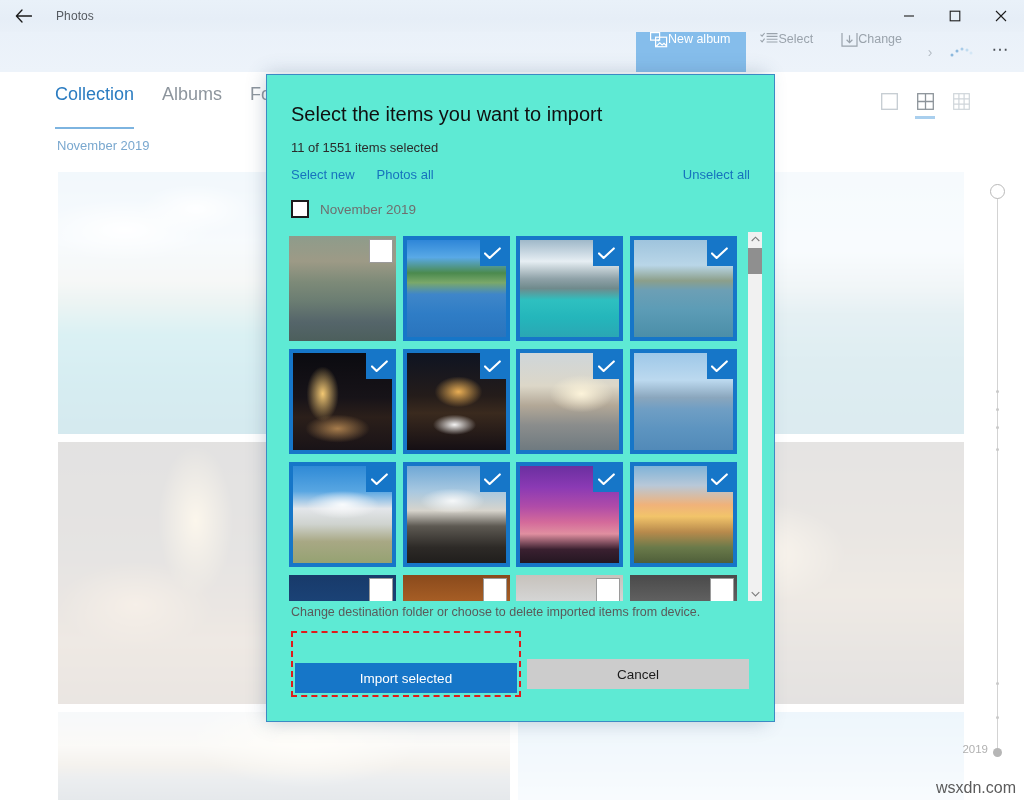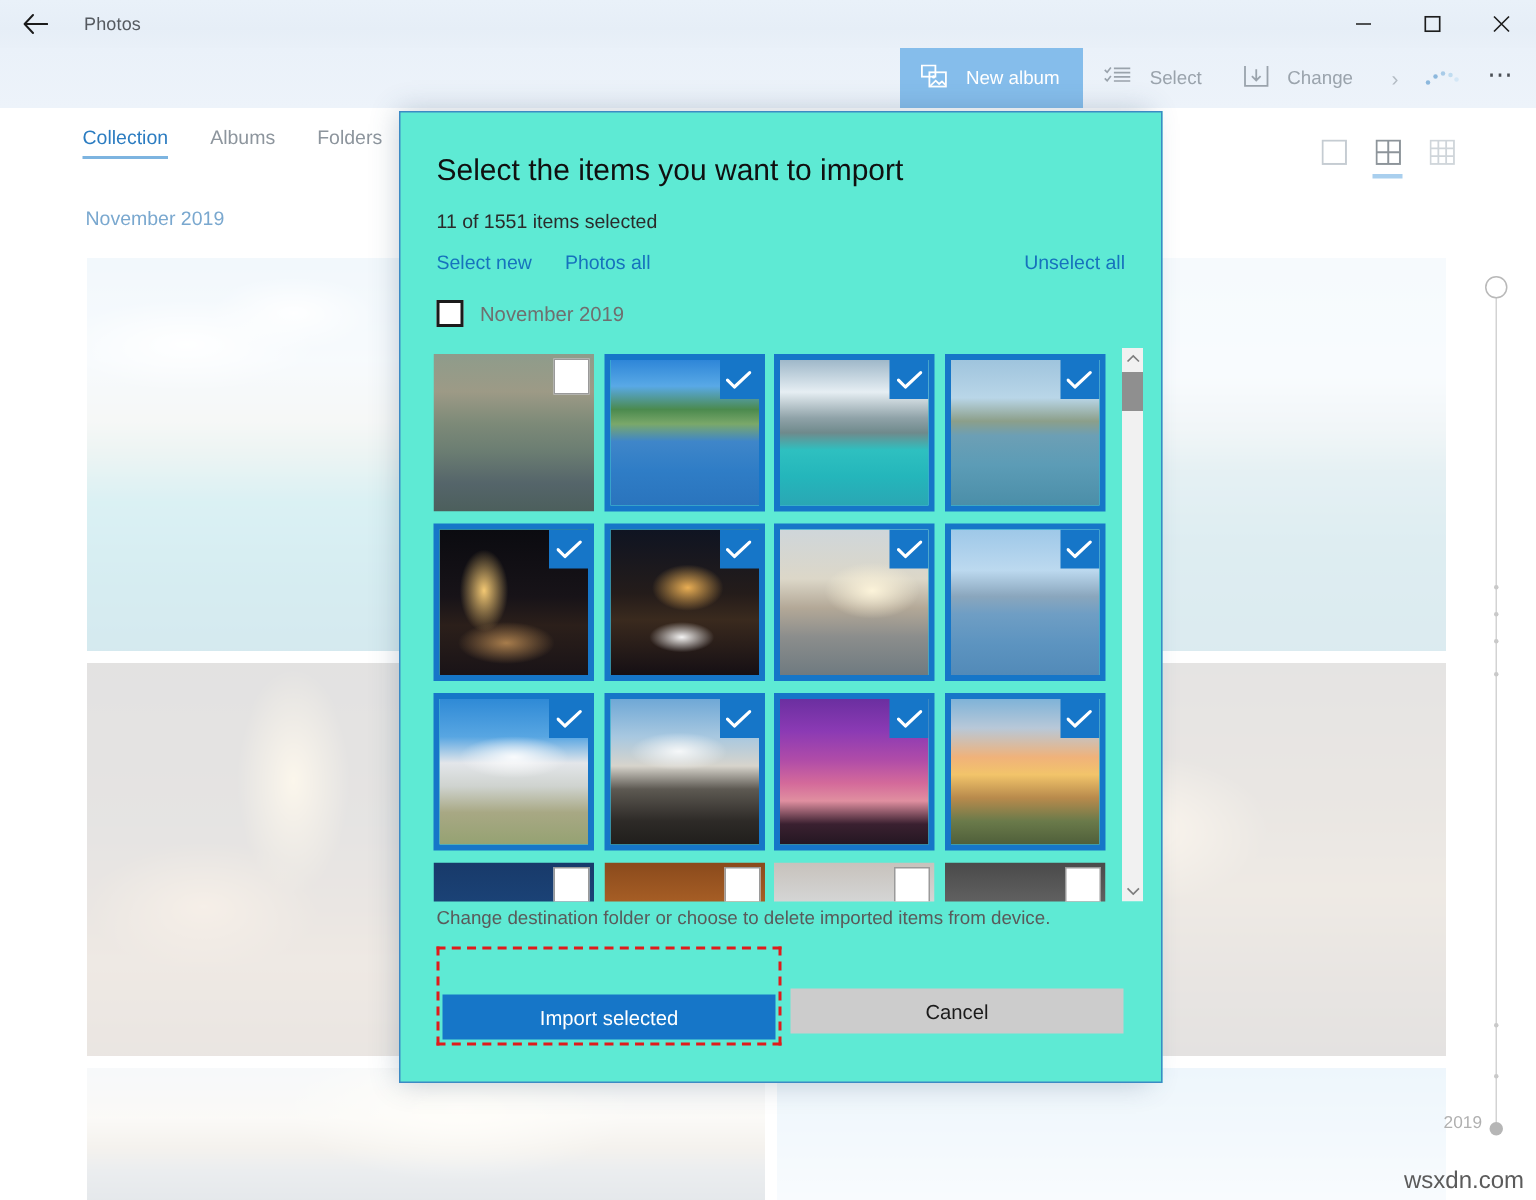--- a/index.html
+++ b/index.html
@@ -38,42 +38,42 @@
     color: #1d1d1d;
   }
 
   
   .cmdbar {
     position: absolute; top: 32px; left: 0; width: 1024px; height: 40px;
     background: linear-gradient(180deg,#eaf1f9 0%, #edf3fa 100%);
     display: flex; align-items: stretch; justify-content: flex-end;
   }
   .cmd-item {
-    display: flex; align-items: center; gap: 12px;
+    display: flex; align-items: flex-start; gap: 0;
     padding: 0 14px; height: 40px;
     font-size: 12.5px; color: #9aa3ac;
   }
   .cmd-item.new-album {
     background: #85bdeb; color: #ffffff;
     padding: 0 16px 0 14px;
   }
   .cmd-item.new-album .cmd-label { color: #ffffff; }
   .cmd-chevron { width: 28px; display:flex;align-items:center;justify-content:center;color:#b4bcc4;font-size:14px;}
   .cmd-dots-anim { width: 34px; display:flex;align-items:center;justify-content:center; }
   .cmd-ellipsis {
     width: 46px; display:flex;align-items:center;justify-content:center;
     color:#4a4f55; font-size:17px; letter-spacing:2px; padding-bottom:5px;
   }
 
   
   .tabs {
     position: absolute; top: 84px; left: 55px; display: flex; gap: 28px; align-items: flex-end;
   }
   .tab {
-    font-size: 13px; color: #8d959d; padding-bottom: 7px; position: relative;
+    font-size: 18px; color: #8d959d; padding-bottom: 24px; position: relative;
   }
   .tab.active { color: #2b7cc1; }
   .tab.active::after {
     content:''; position:absolute; left:0; right:0; bottom:0; height:2px; background:#7db4e0;
   }
 
   
   .viewsizes { position:absolute; top:90px; right:52px; display:flex; gap:14px; align-items:flex-start; }
   .vs { width:22px; height:22px; position:relative; display:flex;align-items:center;justify-content:center;}
   .vs-under { position:absolute; bottom:-7px; left:1px; width:20px; height:3px; background:#a9cfee; }

